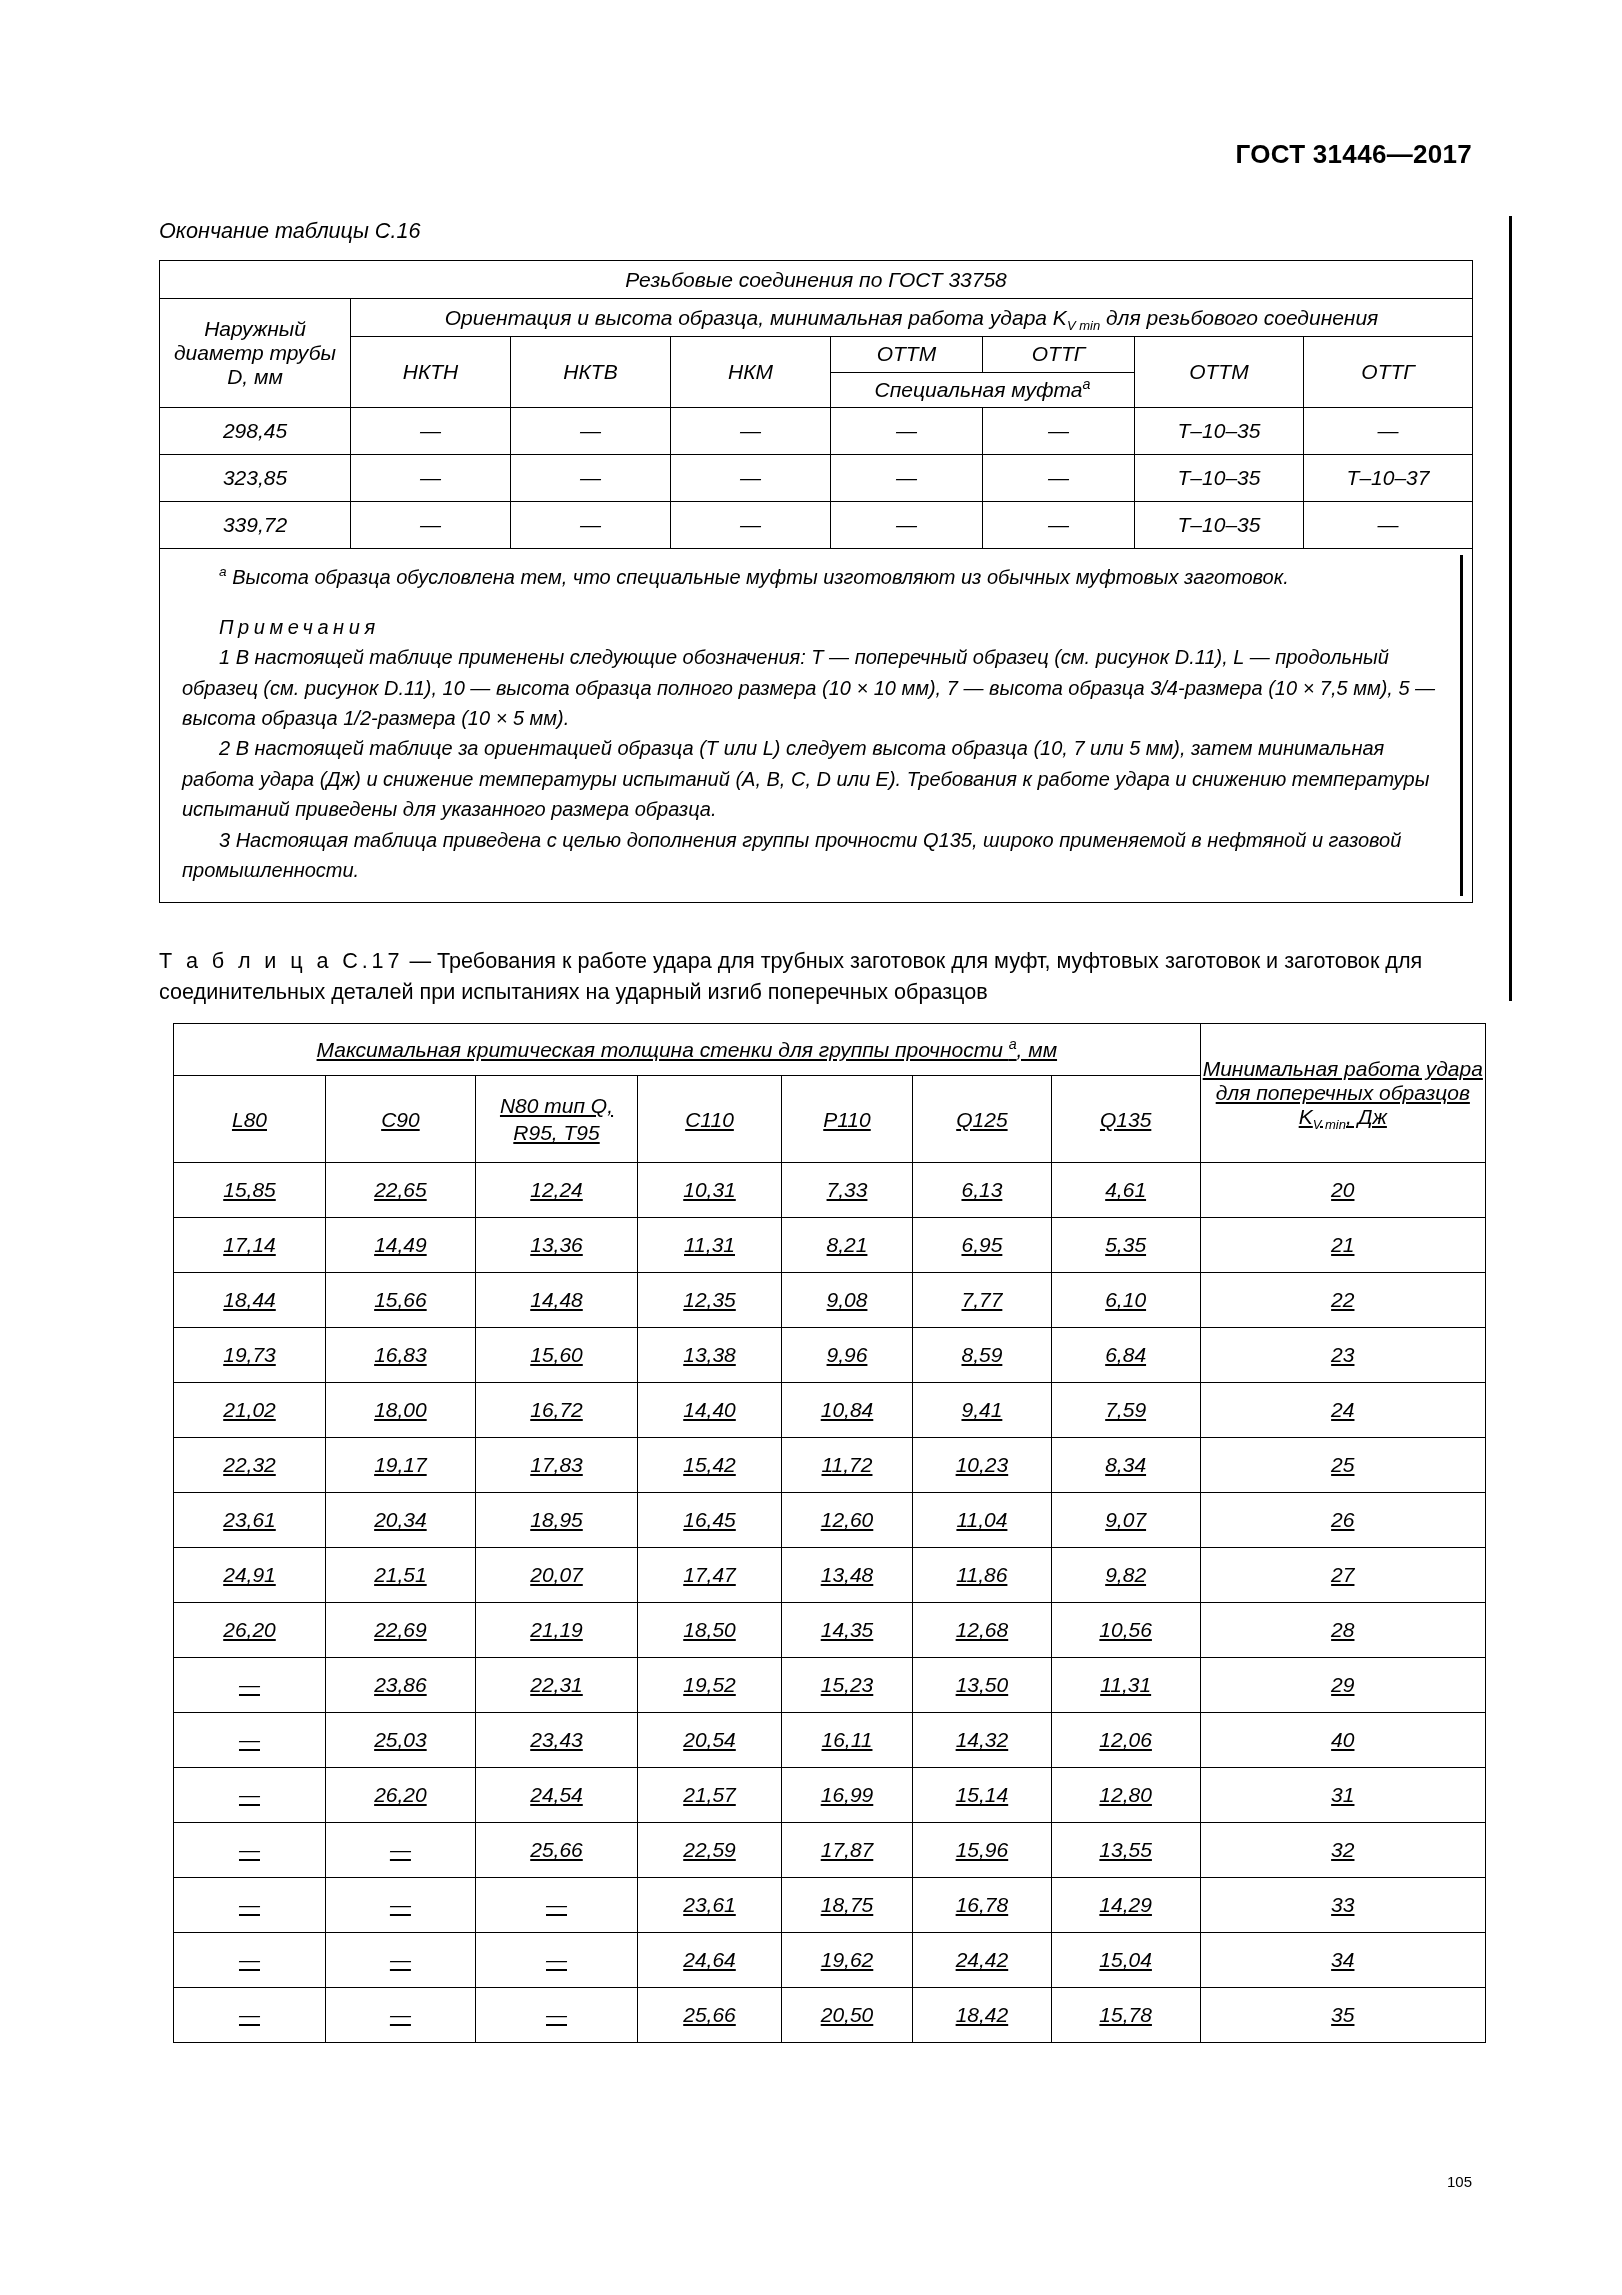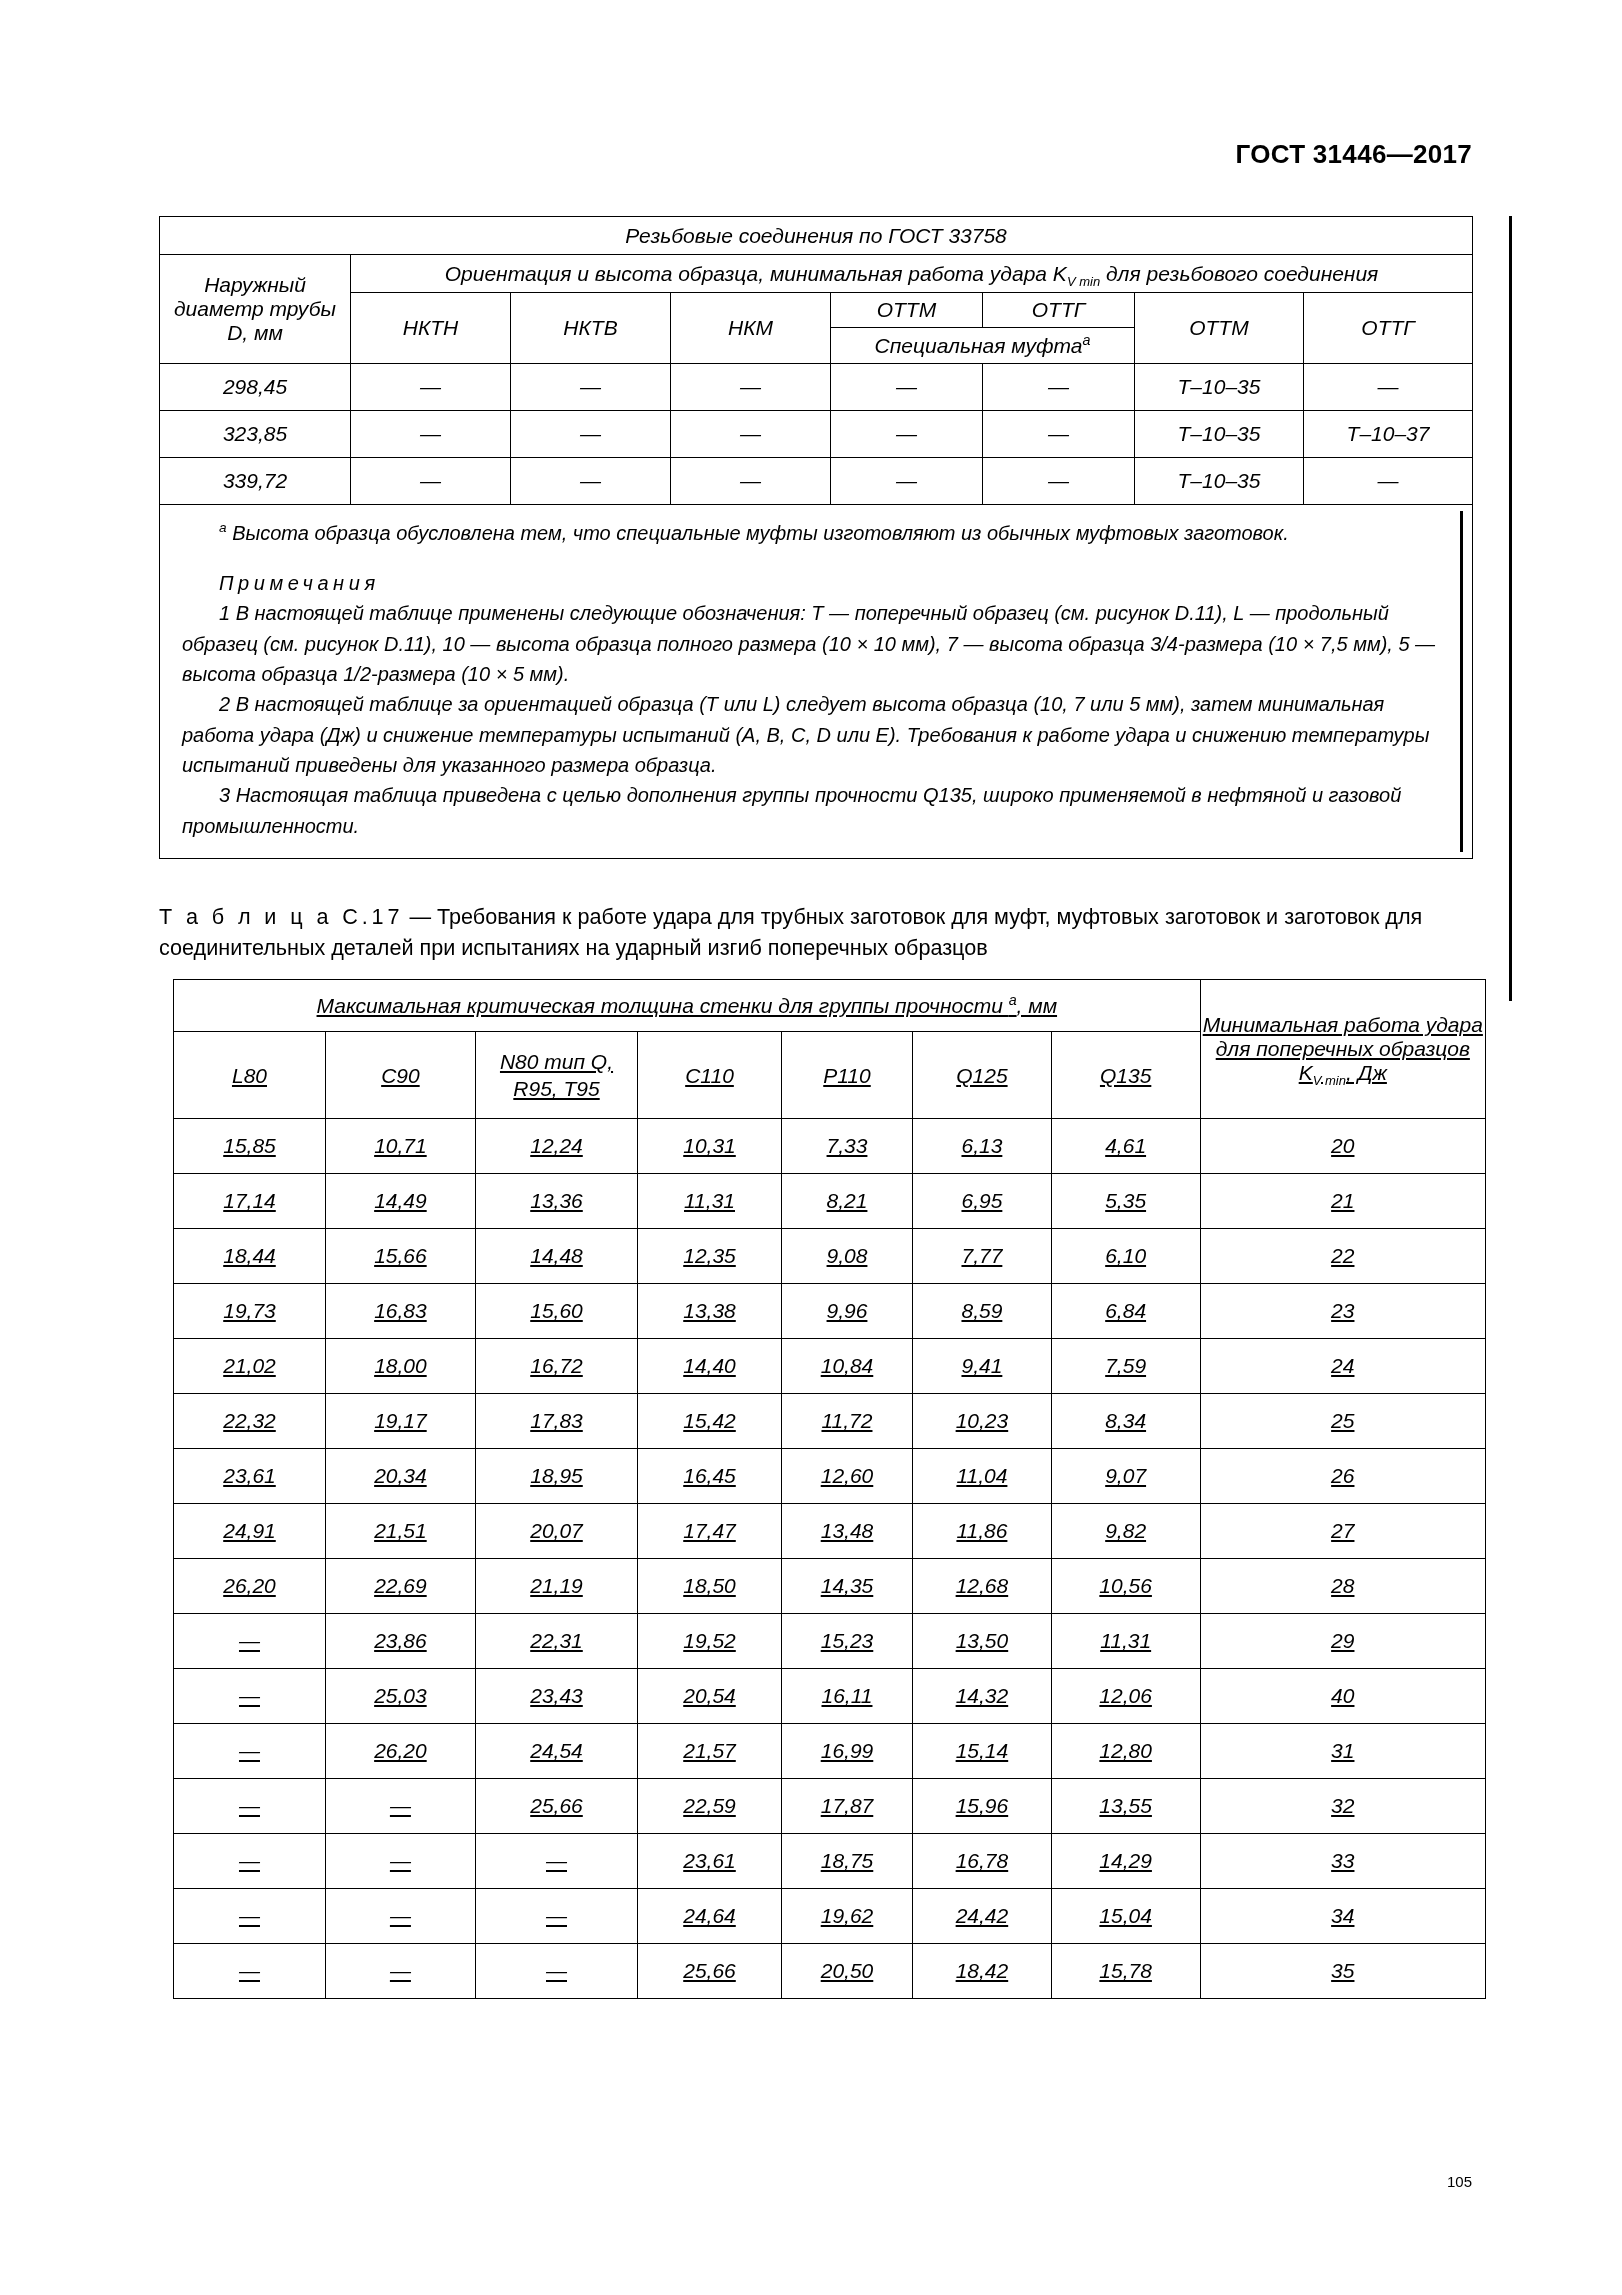--- a/index.html
+++ b/index.html
@@ -177,20 +177,21 @@
 <body>
 
 <div class="page">
 
   <div class="doc-header">ГОСТ 31446—2017</div>
 
   <div class="change-bar" style="left:1505px; top:216px; height:785px;"></div>
 
   <div class="content">
 
+    <div class="table-caption">Окончание таблицы С.16</div>
 
     <table class="gost c16">
       <colgroup>
         <col style="width:191px">
         <col style="width:160px">
         <col style="width:160px">
         <col style="width:160px">
         <col style="width:152px">
         <col style="width:152px">
         <col style="width:169px">
@@ -313,21 +314,21 @@
           <td class="hdr-col" style="white-space:pre-line;">N80 тип Q,
 R95, T95</td>
           <td class="hdr-col">C110</td>
           <td class="hdr-col">P110</td>
           <td class="hdr-col">Q125</td>
           <td class="hdr-col ital">Q135</td>
         </tr>
 
       <tr>
             <td class="data-cell edge-l">15,85</td>
-            <td class="data-cell">10,71</td>
+            <td class="data-cell">22,65</td>
             <td class="data-cell">12,24</td>
             <td class="data-cell">10,31</td>
             <td class="data-cell">7,33</td>
             <td class="data-cell">6,13</td>
             <td class="data-cell ital">4,61</td>
             <td class="data-cell edge-r">20</td>
           </tr>
           <tr>
             <td class="data-cell edge-l">17,14</td>
             <td class="data-cell">14,49</td>

